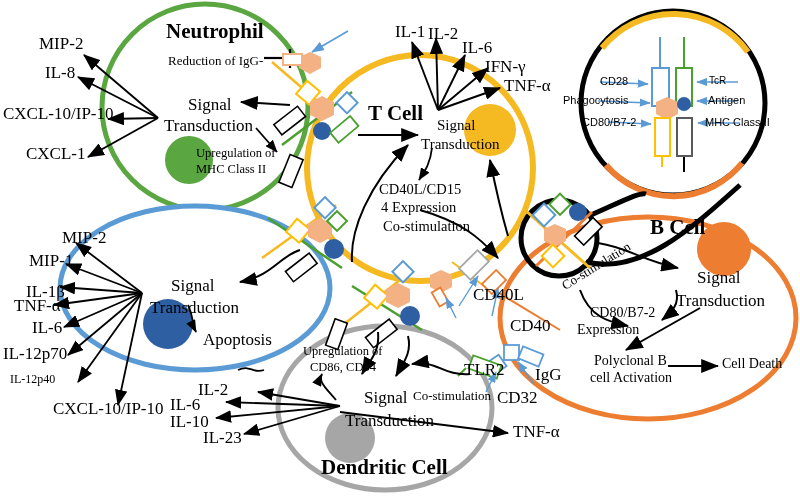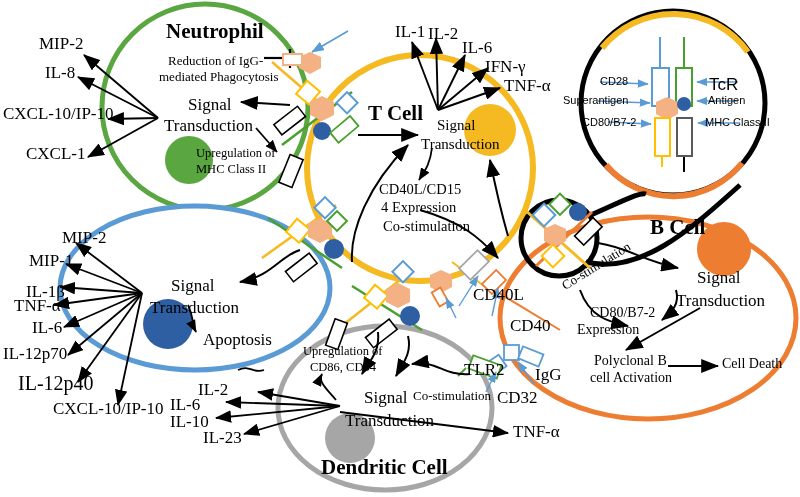--- a/index.html
+++ b/index.html
@@ -240,21 +240,20 @@
 
     <path d="M 598 243 C 630 248 640 260 678 268" fill="none" stroke="#000" stroke-width="2" marker-end="url(#ah)"></path>
     <path d="M 676 290 C 680 304 672 312 662 320" fill="none" stroke="#000" stroke-width="2" marker-end="url(#ah)"></path>
     <path d="M 580 290 C 590 318 610 322 628 326" fill="none" stroke="#000" stroke-width="2" marker-end="url(#ah)"></path>
     <line x1="700" y1="308" x2="626" y2="350" stroke="#000" stroke-width="2" marker-end="url(#ah)"></line>
     <line x1="668" y1="366" x2="718" y2="366" stroke="#000" stroke-width="2" marker-end="url(#ah)"></line>
   </svg>
 
   <div class="lbl cellname" style="left:166px;top:19px;font-size:21px;">Neutrophil</div>
   <div class="lbl" style="left:168px;top:53px;font-size:13px;">Reduction of IgG-</div>
-  <div class="lbl" style="left:159px;top:69px;font-size:13px;">mediated Phagocytosis</div>
   <div class="lbl" style="left:188px;top:95px;font-size:17px;">Signal</div>
   <div class="lbl" style="left:164px;top:116px;font-size:17px;">Transduction</div>
   <div class="lbl" style="left:196px;top:146px;font-size:12.5px;">Upregulation of</div>
   <div class="lbl" style="left:196px;top:162px;font-size:12.5px;">MHC Class II</div>
 
   <div class="lbl" style="left:39px;top:34px;font-size:17px;">MIP-2</div>
   <div class="lbl" style="left:45px;top:63px;font-size:17px;">IL-8</div>
   <div class="lbl" style="left:3px;top:104px;font-size:17px;">CXCL-10/IP-10</div>
   <div class="lbl" style="left:26px;top:144px;font-size:17px;">CXCL-1</div>
 
@@ -274,21 +273,21 @@
   <div class="lbl" style="left:171px;top:276px;font-size:17px;">Signal</div>
   <div class="lbl" style="left:150px;top:298px;font-size:17px;">Transduction</div>
   <div class="lbl" style="left:203px;top:330px;font-size:17px;">Apoptosis</div>
 
   <div class="lbl" style="left:62px;top:228px;font-size:17px;">MIP-2</div>
   <div class="lbl" style="left:29px;top:251px;font-size:17px;">MIP-1</div>
   <div class="lbl" style="left:26px;top:274px;font-size:17px;margin-top:8px;">IL-1β</div>
   <div class="lbl" style="left:14px;top:296px;font-size:17px;">TNF-α</div>
   <div class="lbl" style="left:32px;top:318px;font-size:17px;">IL-6</div>
   <div class="lbl" style="left:3px;top:344px;font-size:17px;">IL-12p70</div>
-  <div class="lbl" style="left:18px;top:372px;font-size:20px;">IL-12p40</div>
+  <div class="lbl" style="left:10px;top:372px;font-size:12px;">IL-12p40</div>
   <div class="lbl" style="left:53px;top:399px;font-size:17px;">CXCL-10/IP-10</div>
 
   <div class="lbl cellname" style="left:321px;top:455px;font-size:21px;">Dendritic Cell</div>
   <div class="lbl" style="left:303px;top:344px;font-size:12.5px;">Upregulation of</div>
   <div class="lbl" style="left:310px;top:360px;font-size:12.5px;">CD86, CD54</div>
   <div class="lbl" style="left:364px;top:388px;font-size:17px;">Signal</div>
   <div class="lbl" style="left:345px;top:411px;font-size:17px;">Transduction</div>
   <div class="lbl" style="left:413px;top:388px;font-size:13px;">Co-stimulation</div>
 
   <div class="lbl" style="left:198px;top:380px;font-size:17px;">IL-2</div>
@@ -307,19 +306,19 @@
   <div class="lbl" style="left:590px;top:370px;font-size:14px;">cell Activation</div>
   <div class="lbl" style="left:722px;top:356px;font-size:14px;">Cell Death</div>
 
   <div class="lbl" style="left:473px;top:285px;font-size:17px;">CD40L</div>
   <div class="lbl" style="left:464px;top:316px;font-size:17px;margin-top:44px;">TLR2</div>
   <div class="lbl" style="left:510px;top:316px;font-size:17px;">CD40</div>
   <div class="lbl" style="left:497px;top:388px;font-size:17px;">CD32</div>
   <div class="lbl" style="left:535px;top:365px;font-size:17px;">IgG</div>
 
   <div class="lbl sans" style="left:600px;top:75px;font-size:11px;">CD28</div>
-  <div class="lbl sans" style="left:563px;top:94px;font-size:11px;">Superantigen</div>
+  <div class="lbl sans" style="left:563px;top:94px;font-size:11px;">Phagocytosis</div>
   <div class="lbl sans" style="left:582px;top:116px;font-size:11px;">CD80/B7-2</div>
-  <div class="lbl sans" style="left:709px;top:75px;font-size:17px;text-align:center;">TcR</div>
+  <div class="lbl sans" style="left:709px;top:75px;font-size:10px;text-align:center;">TcR</div>
   <div class="lbl sans" style="left:708px;top:94px;font-size:11px;">Antigen</div>
   <div class="lbl sans" style="left:705px;top:116px;font-size:11px;">MHC Class II</div>
 
 </div>
 
 </body></html>

